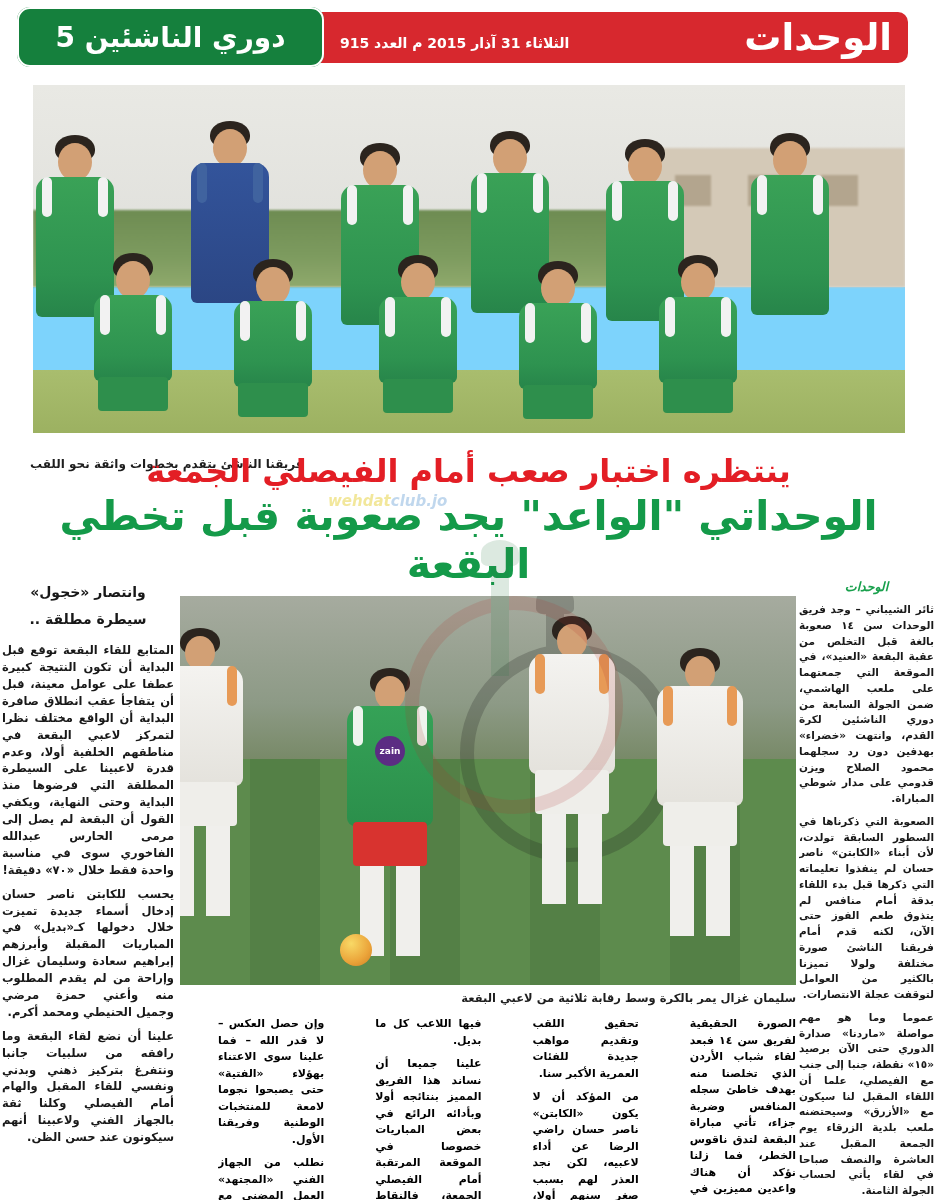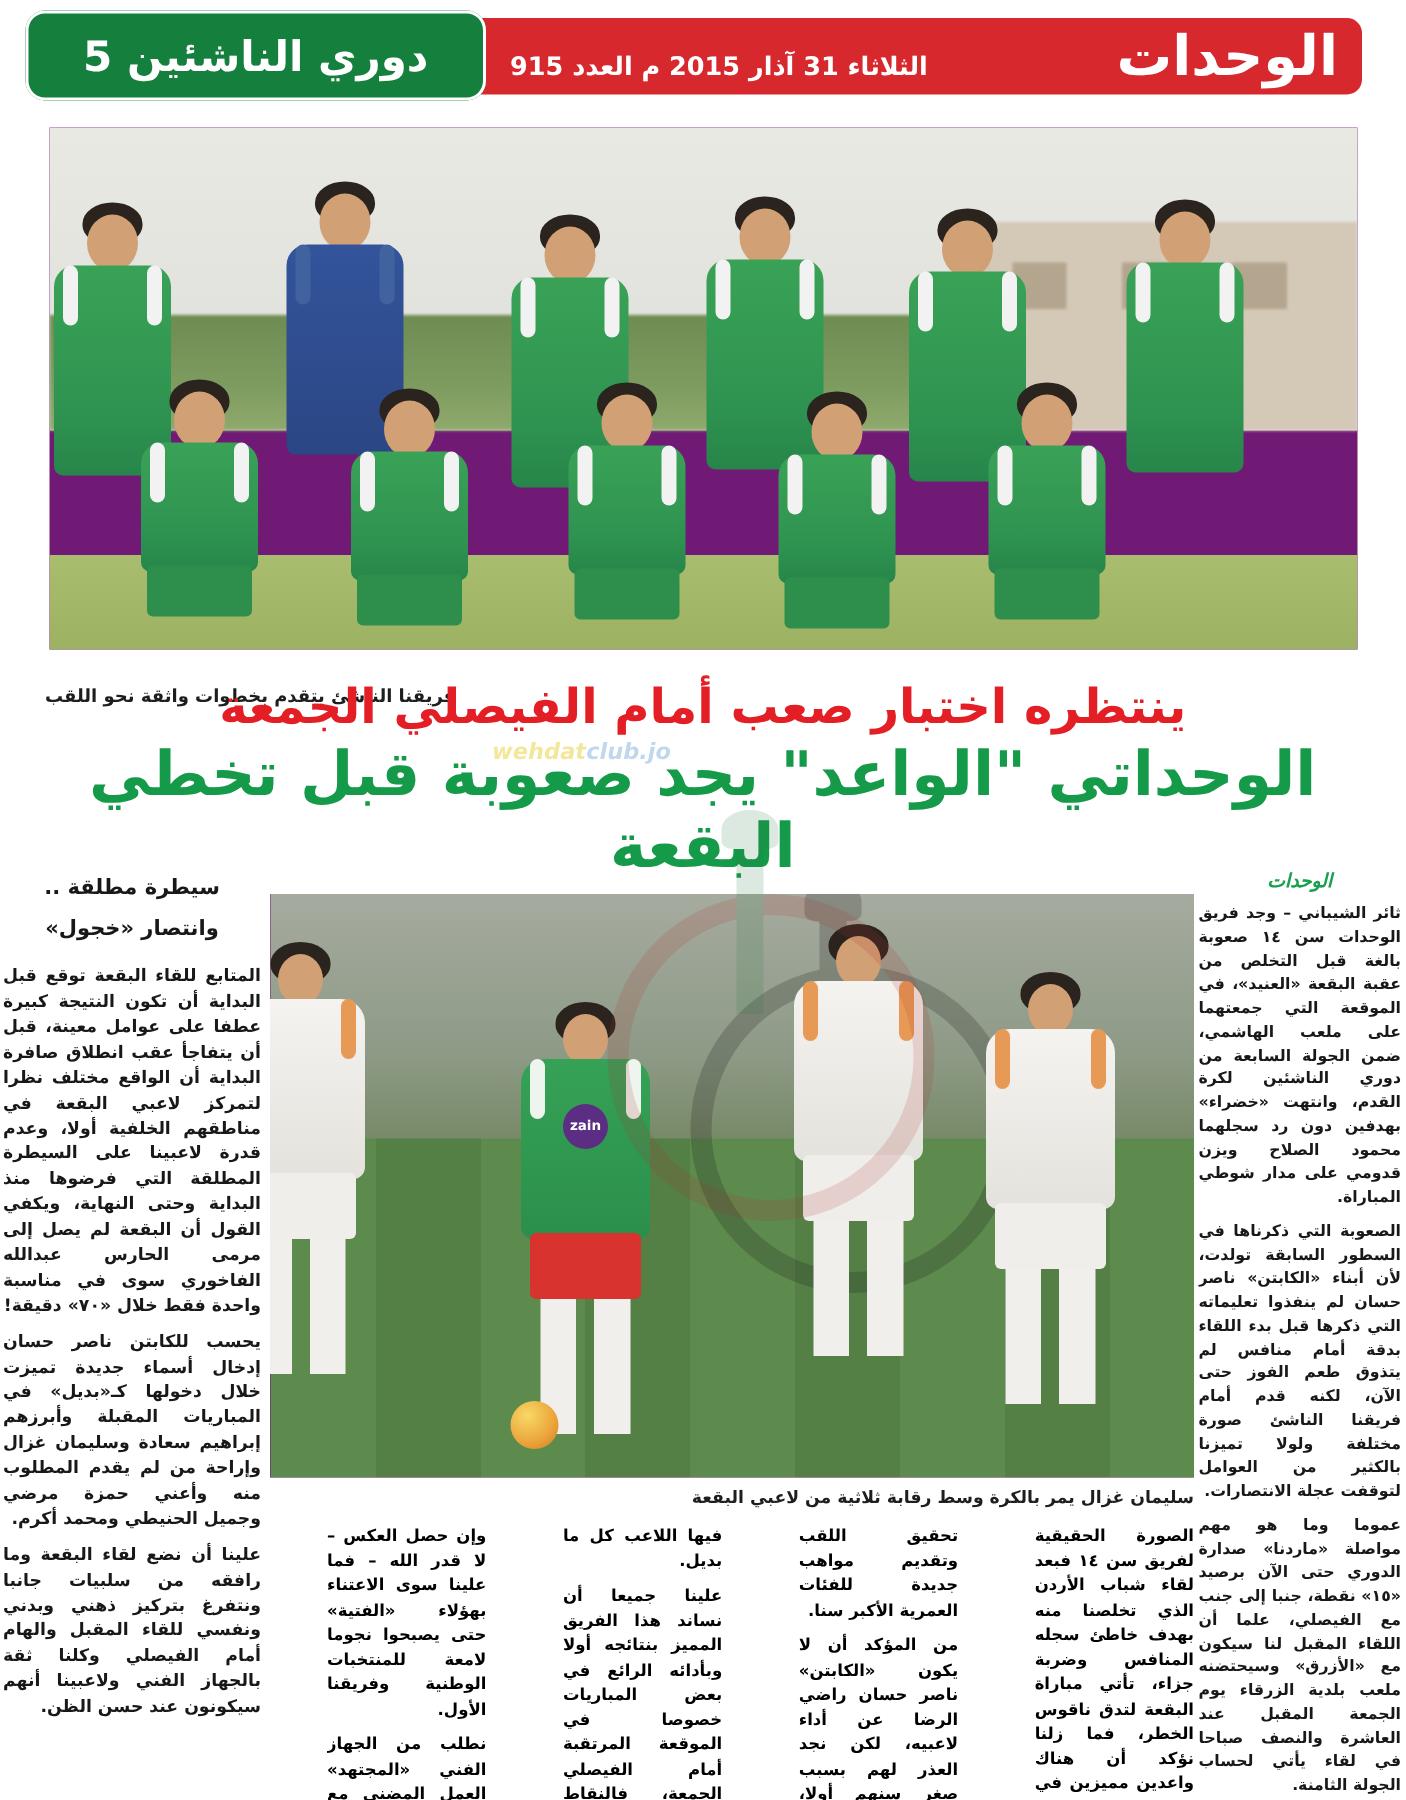--- a/index.html
+++ b/index.html
@@ -2,26 +2,26 @@
 <html lang="ar" dir="rtl"><head>
 <meta charset="utf-8">
 <style>
   html,body{margin:0;padding:0;background:#ffffff;}
   #page{position:relative;width:937px;height:1200px;background:#ffffff;overflow:hidden;
         font-family:"DejaVu Sans",sans-serif;direction:rtl;}
   
   .mast-bar{position:absolute;left:30px;top:12px;width:878px;height:51px;background:#d7282e;
             border-radius:10px;}
   .brand{position:absolute;right:16px;top:2px;color:#fff;font-size:37px;font-weight:bold;line-height:48px;}
-  .date-line{position:absolute;left:310px;top:23px;color:#fff;font-size:17px;font-weight:bold;direction:rtl;text-align:center;}
+  .date-line{position:absolute;left:310px;top:23px;color:#fff;font-size:14px;font-weight:bold;direction:rtl;text-align:center;}
   .badge{position:absolute;left:17px;top:7px;width:307px;height:60px;background:#15803d;
          border-radius:13px;display:flex;align-items:center;justify-content:center;
          color:#fff;font-size:28px;font-weight:bold;box-shadow:0 0 0 2px #ffffff inset;}
   
-  .photo{position:absolute;overflow:hidden;background:#701a75;}
+  .photo{position:absolute;overflow:hidden;background:#7dd3fc;}
   #photo-team{left:33px;top:85px;width:872px;height:348px;}
   .sky{position:absolute;left:0;top:0;width:100%;height:58%;background:linear-gradient(180deg,#e9e9e4,#dededa);}
   .hedge{position:absolute;left:0;top:36%;width:70%;height:22%;
          background:linear-gradient(180deg,#6e8c52,#7d9b5f 60%,#8fa96c);filter:blur(1px);}
   .building{position:absolute;right:0;top:18%;width:30%;height:40%;background:#d4c9b7;filter:blur(1px);}
   .building .win{position:absolute;background:#b3a58e;width:14%;height:22%;top:20%;}
   .grass{position:absolute;left:0;bottom:0;width:100%;height:18%;background:linear-gradient(180deg,#a9bd6e,#9cb161);}
   .pl{position:absolute;}
   .hd{position:absolute;left:50%;transform:translateX(-50%);top:0;width:34px;height:38px;border-radius:50%;background:#d2a075;}
   .hair{position:absolute;left:50%;transform:translateX(-50%);top:-8px;width:40px;height:28px;border-radius:50% 50% 45% 45%;background:#2b241e;}
@@ -178,22 +178,22 @@
   <div id="col-right" class="col">
     <div class="sec-label">الوحدات</div>
     <p class="par">ثائر الشيباني – وجد فريق الوحدات سن ١٤ صعوبة بالغة قبل التخلص من عقبة البقعة «العنيد»، في الموقعة التي جمعتهما على ملعب الهاشمي، ضمن الجولة السابعة من دوري الناشئين لكرة القدم، وانتهت «خضراء» بهدفين دون رد سجلهما محمود الصلاح ويزن قدومي على مدار شوطي المباراة.</p>
     <p class="par">الصعوبة التي ذكرناها في السطور السابقة تولدت، لأن أبناء «الكابتن» ناصر حسان لم ينفذوا تعليماته التي ذكرها قبل بدء اللقاء بدقة أمام منافس لم يتذوق طعم الفوز حتى الآن، لكنه قدم أمام فريقنا الناشئ صورة مختلفة ولولا تميزنا بالكثير من العوامل لتوقفت عجلة الانتصارات.</p>
     <p class="par">عموما وما هو مهم مواصلة «ماردنا» صدارة الدوري حتى الآن برصيد «١٥» نقطة، جنبا إلى جنب مع الفيصلي، علما أن اللقاء المقبل لنا سيكون مع «الأزرق» وسيحتضنه ملعب بلدية الزرقاء يوم الجمعة المقبل عند العاشرة والنصف صباحا في لقاء يأتي لحساب الجولة الثامنة.</p>
 
   </div>
 
   <div id="sidebar" class="col">
     <div class="side-head">
+      <div>وانتصار «خجول»</div>
       <div>سيطرة مطلقة ..</div>
-      <div>وانتصار «خجول»</div>
     </div>
     <p class="par">المتابع للقاء البقعة توقع قبل البداية أن تكون النتيجة كبيرة عطفا على عوامل معينة، قبل أن يتفاجأ عقب انطلاق صافرة البداية أن الواقع مختلف نظرا لتمركز لاعبي البقعة في مناطقهم الخلفية أولا، وعدم قدرة لاعبينا على السيطرة المطلقة التي فرضوها منذ البداية وحتى النهاية، ويكفي القول أن البقعة لم يصل إلى مرمى الحارس عبدالله الفاخوري سوى في مناسبة واحدة فقط خلال «٧٠» دقيقة!</p>
     <p class="par">يحسب للكابتن ناصر حسان إدخال أسماء جديدة تميزت خلال دخولها كـ«بديل» في المباريات المقبلة وأبرزهم إبراهيم سعادة وسليمان غزال وإراحة من لم يقدم المطلوب منه وأعني حمزة مرضي وجميل الحنيطي ومحمد أكرم.</p>
     <p class="par">علينا أن نضع لقاء البقعة وما رافقه من سلبيات جانبا ونتفرغ بتركيز ذهني وبدني ونفسي للقاء المقبل والهام أمام الفيصلي وكلنا ثقة بالجهاز الفني ولاعبينا أنهم سيكونون عند حسن الظن.</p>
   </div>
 
   <div id="photo-action" class="photo">
     <div class="blurbg"></div>
     <div class="turf"></div>
     <div class="crest" style="left:280px;top:8px;width:200px;height:240px">

